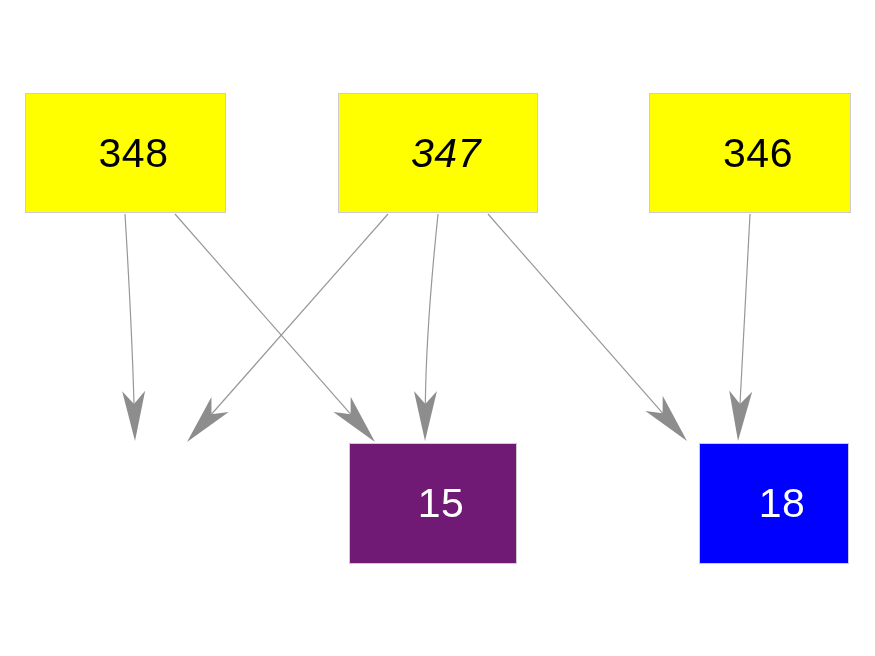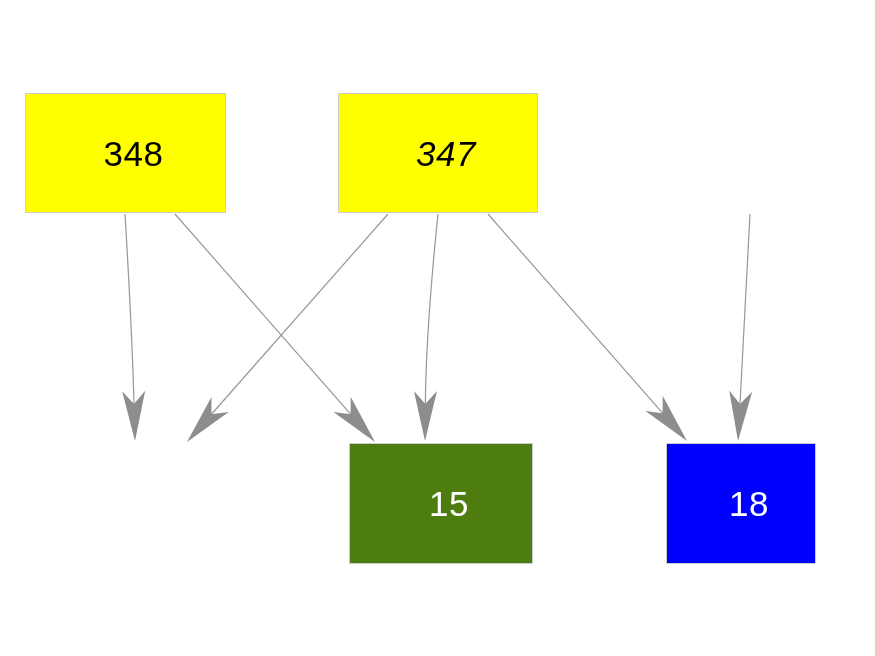--- a/index.html
+++ b/index.html
@@ -25,21 +25,21 @@
   }
   .node {
     position: absolute;
     display: flex;
     align-items: center;
     justify-content: center;
     box-sizing: border-box;
     border: 1px solid #cccccc;
   }
   .node-label {
-    font-size: 35px;
+    font-size: 41px;
     line-height: 1;
     letter-spacing: 0.5px;
     user-select: none;
     margin-left: 16px;
   }
 </style>
 </head>
 <body>
 
 <div id="canvas">
@@ -57,19 +57,22 @@
       <path d="M750,214 Q744,330 739.94310928854,405.0524781620097" fill="none" stroke="#979797" stroke-width="1.2"></path>
       <polygon points="0,0 -11.5,-50 0,-37 11.5,-50" transform="translate(738,441) rotate(3.09)" fill="#8d8d8d"></polygon>
     </svg>
 
   <div class="node" style="left: 25px; top: 93px; width: 201px; height: 120px; background: rgb(255, 255, 0); border-color: rgb(204, 204, 204);">
     <span class="node-label" style="color: rgb(0, 0, 0);">348</span>
   </div>
   <div class="node" style="left: 338px; top: 93px; width: 200px; height: 120px; background: rgb(255, 255, 0); border-color: rgb(204, 204, 204); font-style: italic;">
     <span class="node-label" style="color: rgb(0, 0, 0);">347</span>
   </div>
-  <div class="node" style="left: 349px; top: 443px; width: 184px; height: 121px; background: #4d7c0f; border-color: rgb(204, 204, 204);">
+  <div class="node" style="left: 649px; top: 93px; width: 202px; height: 120px; background: rgb(255, 255, 0); border-color: rgb(204, 204, 204);">
+    <span class="node-label" style="color: rgb(0, 0, 0);">346</span>
+  </div>
+  <div class="node" style="left: 349px; top: 443px; width: 168px; height: 121px; background: #701a75; border-color: rgb(204, 204, 204);">
     <span class="node-label" style="color: rgb(255, 255, 255);">15</span>
   </div>
-  <div class="node" style="left: 666px; top: 443px; width: 150px; height: 121px; background: rgb(0, 0, 255); border-color: rgb(204, 204, 204);">
+  <div class="node" style="left: 699px; top: 443px; width: 150px; height: 121px; background: rgb(0, 0, 255); border-color: rgb(204, 204, 204);">
     <span class="node-label" style="color: rgb(255, 255, 255);">18</span>
   </div>
 </div>
 
 </body></html>

